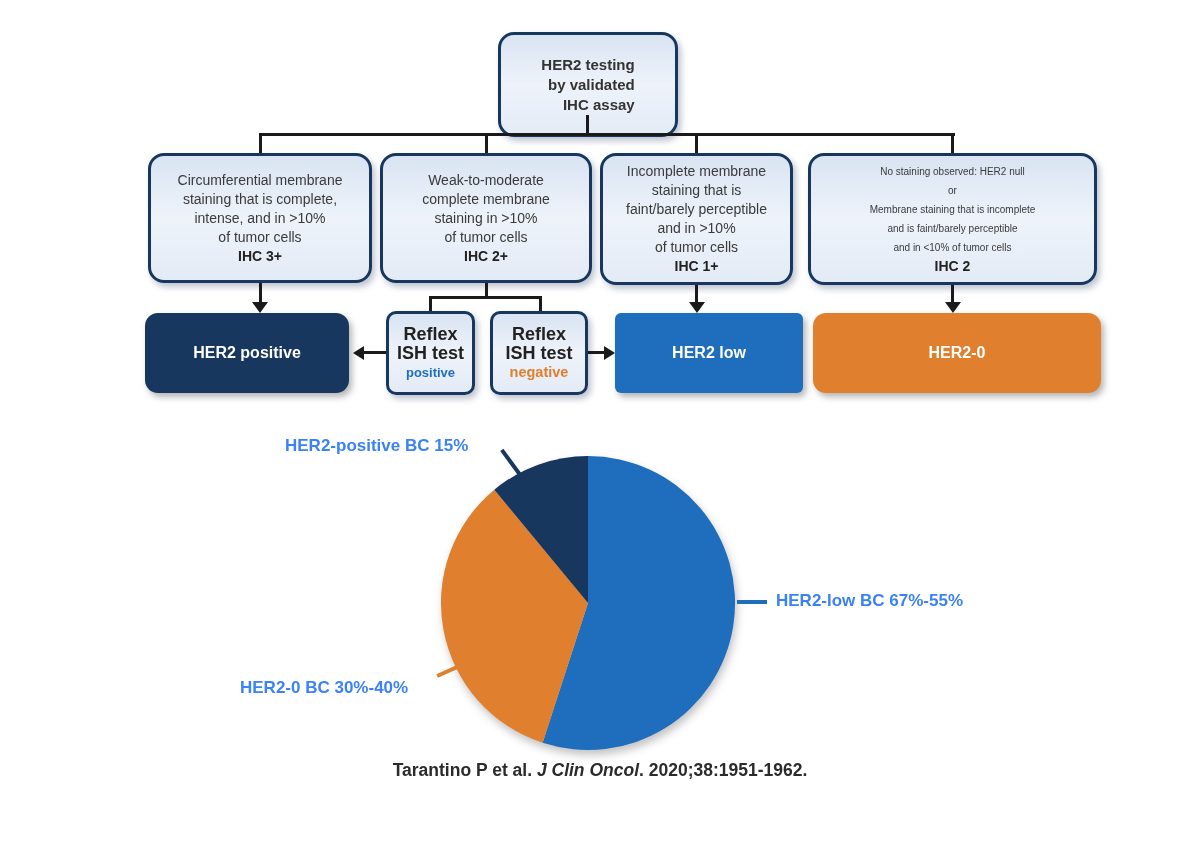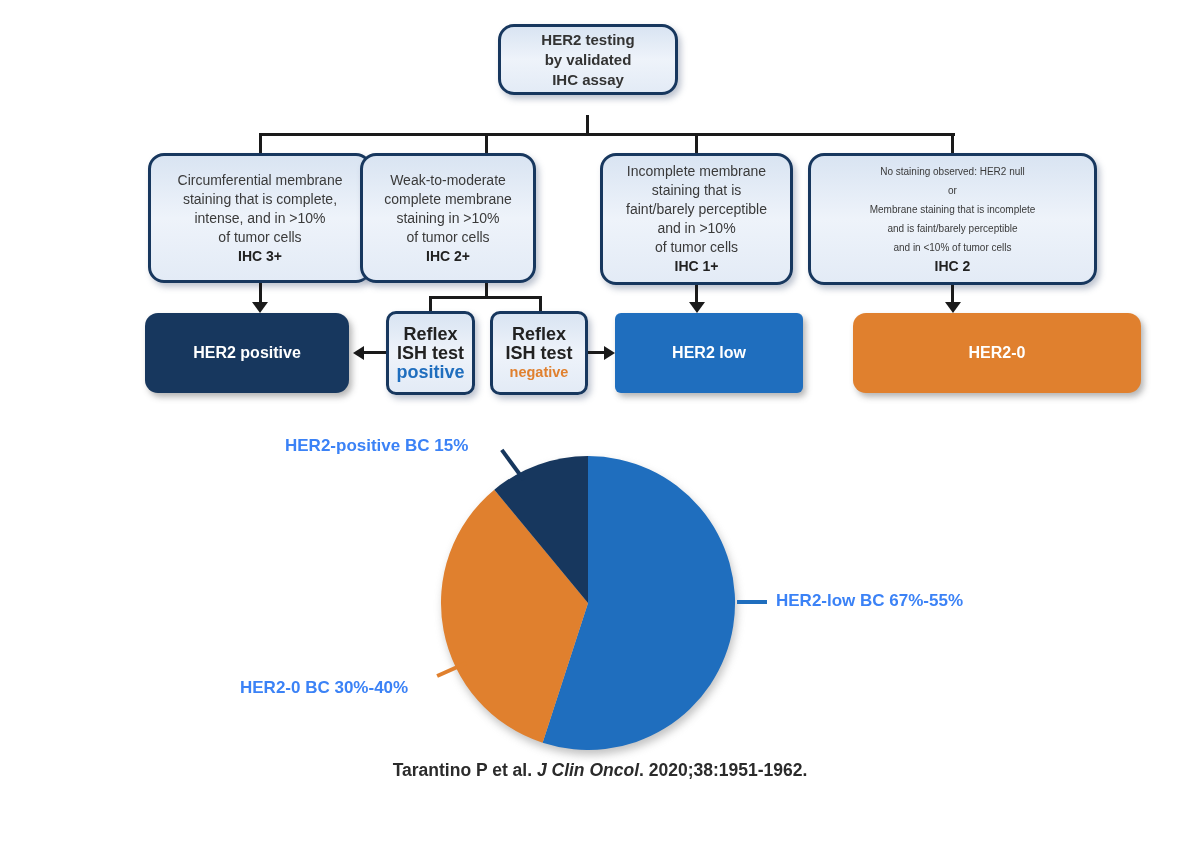--- a/index.html
+++ b/index.html
@@ -19,21 +19,21 @@
   .solidbox{position:absolute;box-sizing:border-box;border-radius:13px;
             display:flex;align-items:center;justify-content:center;text-align:center;
             color:#fff;font-weight:bold;font-size:16px;
             box-shadow:3px 4px 6px rgba(90,90,90,.45);}
   .navy{background:#17375E;}
   .blue{background:#1F6EBE;border-radius:6px;}
   .orange{background:#E0802E;}
 
   .reflexbox{border-radius:10px;}
   .reflexbox .title{white-space:pre-line;font-weight:bold;font-size:18px;line-height:19px;color:#222;}
-  .reflexbox .res-pos{font-weight:bold;font-size:18px;line-height:19px;color:#1F6EBE;}
+  .reflexbox .res-pos{font-weight:bold;font-size:13px;line-height:19px;color:#1F6EBE;}
   .reflexbox .res-neg{font-weight:bold;font-size:14.5px;line-height:19px;color:#E0802E;}
 
   
   .line{position:absolute;background:#1a1a1a;}
   .arr-down{position:absolute;width:0;height:0;border-left:8px solid transparent;
             border-right:8px solid transparent;border-top:11px solid #1a1a1a;}
   .arr-left{position:absolute;width:0;height:0;border-top:7px solid transparent;
             border-bottom:7px solid transparent;border-right:11px solid #1a1a1a;}
   .arr-right{position:absolute;width:0;height:0;border-top:7px solid transparent;
              border-bottom:7px solid transparent;border-left:11px solid #1a1a1a;}
@@ -47,41 +47,41 @@
   
   .citation{position:absolute;left:0;top:760px;width:1200px;text-align:center;
             font-size:17.5px;font-weight:bold;color:#2b2b2b;}
   .citation .ital{font-style:italic;}
 </style>
 </head>
 <body>
 
 <div class="canvas">
 
-  <div class="lightbox rootbox" style="left:498px;top:24px;width:180px;height:71px;">
+  <div class="lightbox rootbox" style="left:498px;top:32px;width:180px;height:105px;text-align:right;">
     <div class="body">HER2 testing
 by validated
 IHC assay</div>
   </div>
 
   <div class="line" style="left:585.5px;top:115px;width:3px;height:20px;"></div>
   <div class="line" style="left:258.5px;top:133px;width:696px;height:3px;"></div>
   <div class="line" style="left:258.5px;top:133px;width:3px;height:21px;"></div>
   <div class="line" style="left:484.5px;top:133px;width:3px;height:21px;"></div>
   <div class="line" style="left:695px;top:133px;width:3px;height:21px;"></div>
   <div class="line" style="left:951px;top:133px;width:3px;height:21px;"></div>
 
   <div class="lightbox" style="left:148px;top:153px;width:224px;height:130px;">
     <div class="body">Circumferential membrane
 staining that is complete,
 intense, and in &gt;10%
 of tumor cells</div>
     <div class="grade">IHC 3+</div>
   </div>
-  <div class="lightbox" style="left:360px;top:153px;width:176px;height:130px;">
+  <div class="lightbox" style="left:380px;top:153px;width:212px;height:130px;">
     <div class="body">Weak-to-moderate
 complete membrane
 staining in &gt;10%
 of tumor cells</div>
     <div class="grade">IHC 2+</div>
   </div>
   <div class="lightbox" style="left:600px;top:153px;width:193px;height:132px;">
     <div class="body">Incomplete membrane
 staining that is
 faint/barely perceptible
@@ -123,21 +123,21 @@
   <div class="lightbox reflexbox" style="left:490px;top:311px;width:98px;height:84px;">
     <div class="title">Reflex
 ISH test</div>
     <div class="res-neg">negative</div>
   </div>
 
   <div class="solidbox blue" style="left:615px;top:313px;width:188px;height:80px;">
     <span>HER2 low</span>
   </div>
 
-  <div class="solidbox orange" style="left:853px;top:313px;width:288px;height:80px;">
+  <div class="solidbox orange" style="left:813px;top:313px;width:288px;height:80px;">
     <span>HER2-0</span>
   </div>
 
   <div class="line" style="left:363px;top:351px;width:23px;height:3px;"></div>
   <div class="arr-left" style="left:353px;top:345.5px;"></div>
   <div class="line" style="left:588px;top:351px;width:18px;height:3px;"></div>
   <div class="arr-right" style="left:604px;top:345.5px;"></div>
 
   <div class="pie-wrap">
     <svg id="pie-svg" width="300" height="300" viewBox="0 0 300 300">

